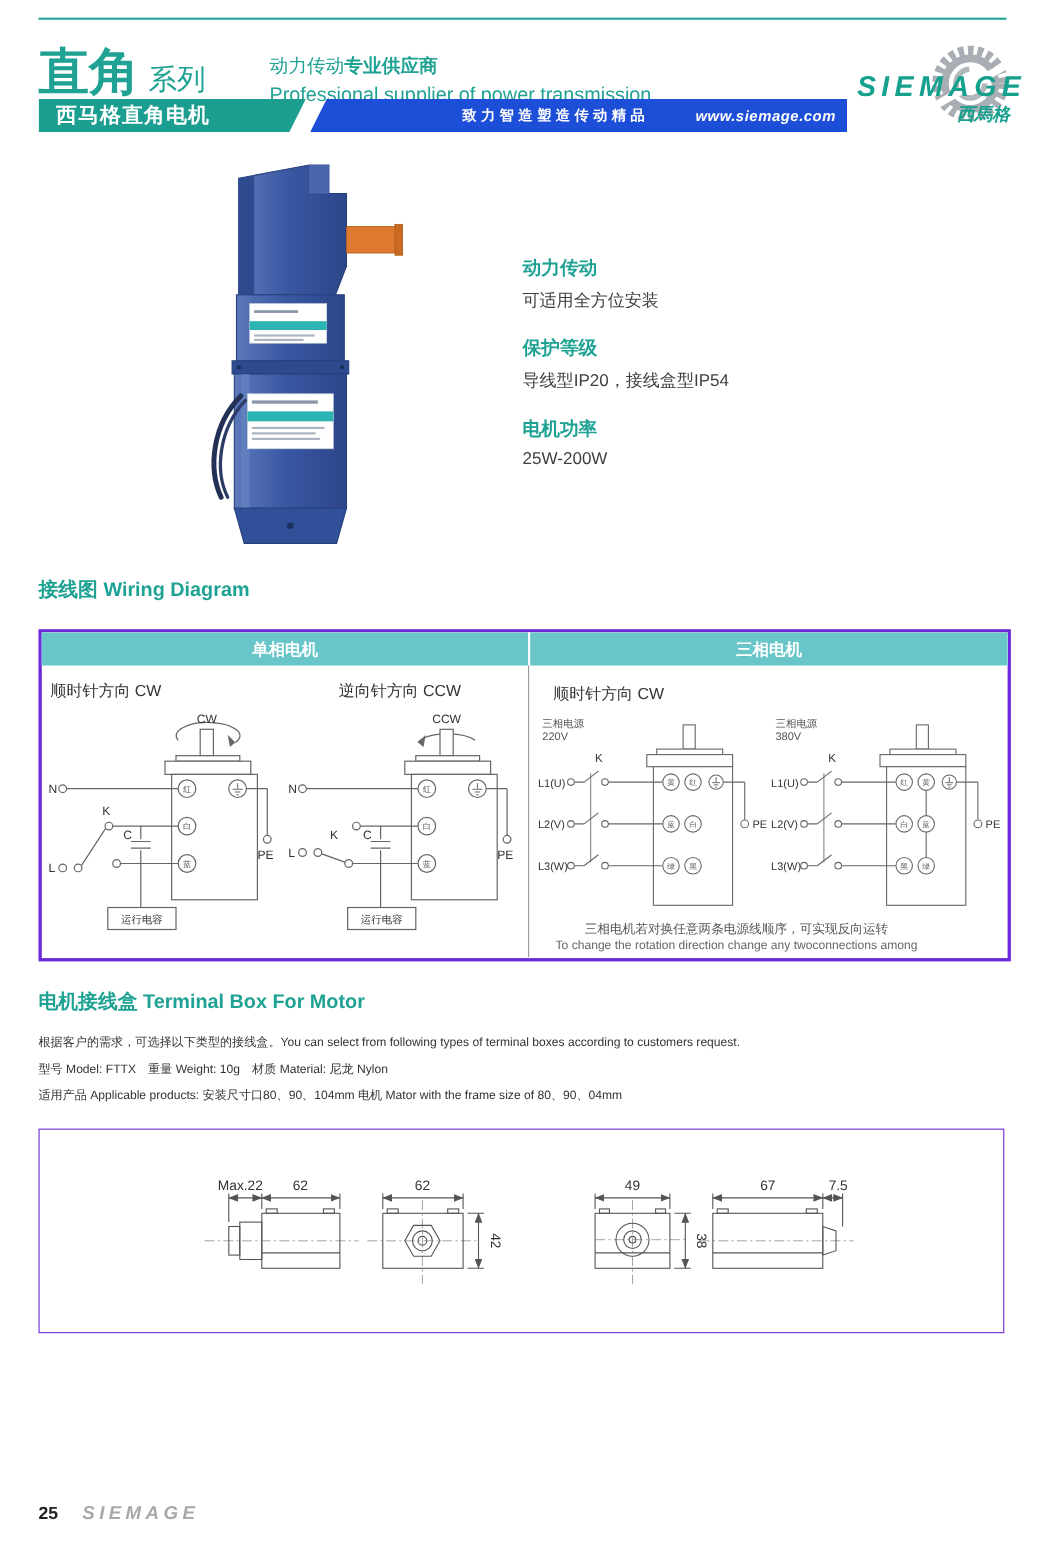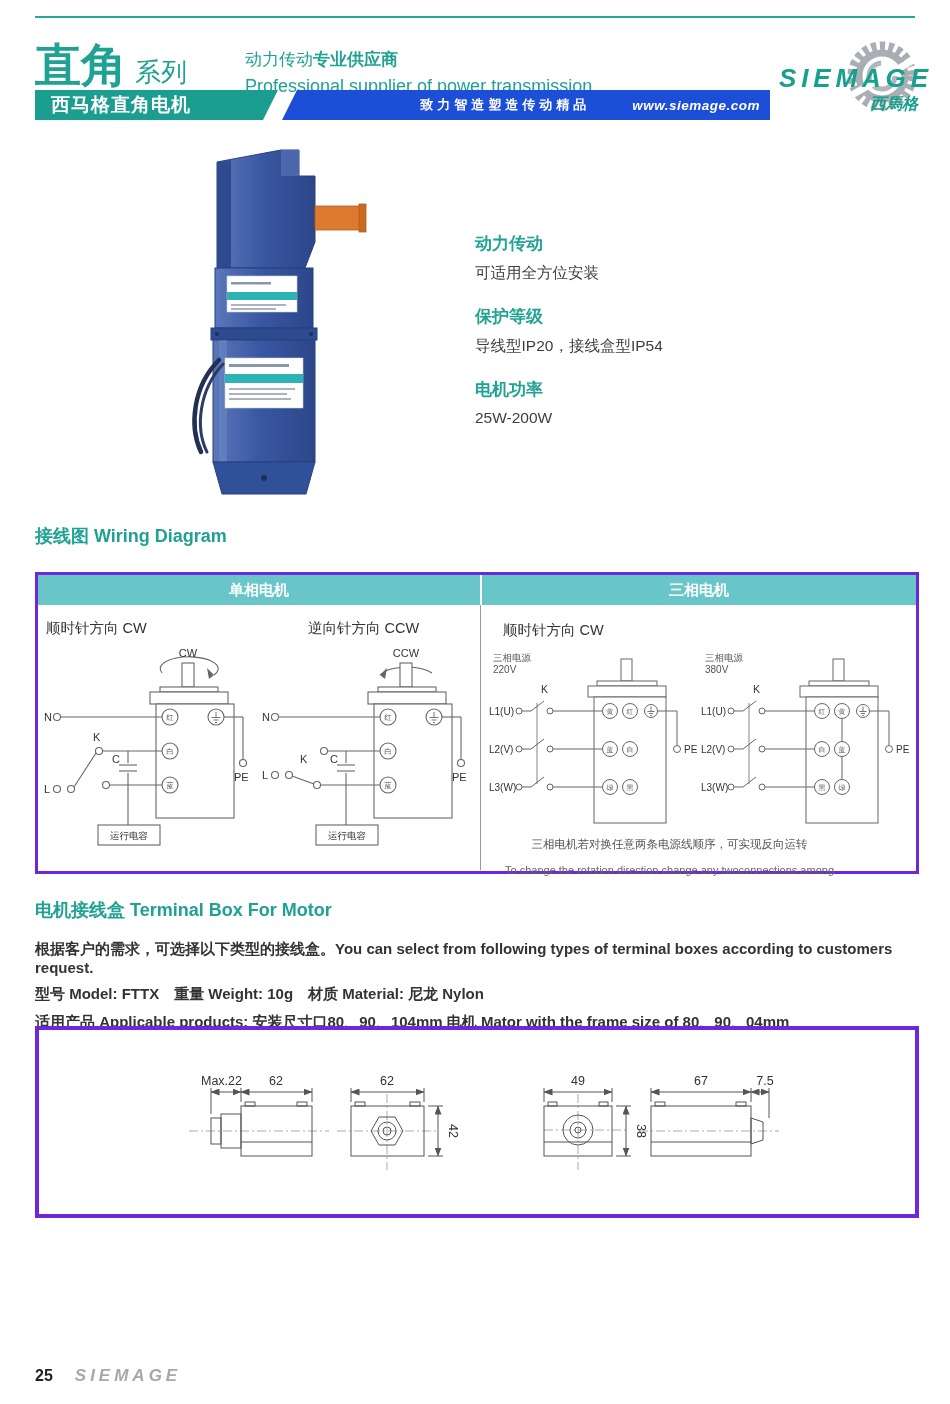--- a/index.html
+++ b/index.html
@@ -43,25 +43,25 @@
   .whcell.left{width:442px;}
   .whdiv{width:2px;background:#fff;}
   .whcell.right{flex:1;}
   .wbody{display:flex;height:265px;}
   .wcell-left{width:442px;border-right:1px solid #9a9a9a;display:flex;padding-top:6px;}
   .wcell-right{flex:1;position:relative;}
   .three-title{position:absolute;left:22px;top:16px;font-size:14.5px;color:#333;}
   .three-row{position:absolute;left:6px;top:40px;display:flex;}
   .wnote{position:absolute;left:24px;top:232px;}
   .wnote-cn{font-size:11.5px;color:#555;text-align:center;}
-  .wnote-en{font-size:11px;color:#666;margin-top:12px;}
+  .wnote-en{font-size:11px;color:#666;margin-top:2px;}
   
-  .tb-lines{left:35px;top:940px;width:880px;font-size:15px;color:#333;font-weight:bold;}
+  .tb-lines{left:35px;top:940px;width:880px;font-size:11px;color:#333;}
   .tb-lines div{margin-bottom:9px;}
-  .draw-box{left:35px;top:1026px;width:876px;height:184px;border:4px solid #6d28d9;}
+  .draw-box{left:35px;top:1026px;width:876px;height:184px;border:1px solid #6d28d9;}
   
   .footer{left:35px;top:1366px;display:flex;align-items:baseline;}
   .page-num{font-size:16px;font-weight:bold;color:#222;}
   .footer-logo{font-size:17px;font-weight:bold;font-style:italic;color:#a8a8a8;letter-spacing:4px;margin-left:22px;}
   svg text{font-family:"Liberation Sans","DejaVu Sans",sans-serif;}
 </style>
 </head>
 <body>
 
 <div id="page">

